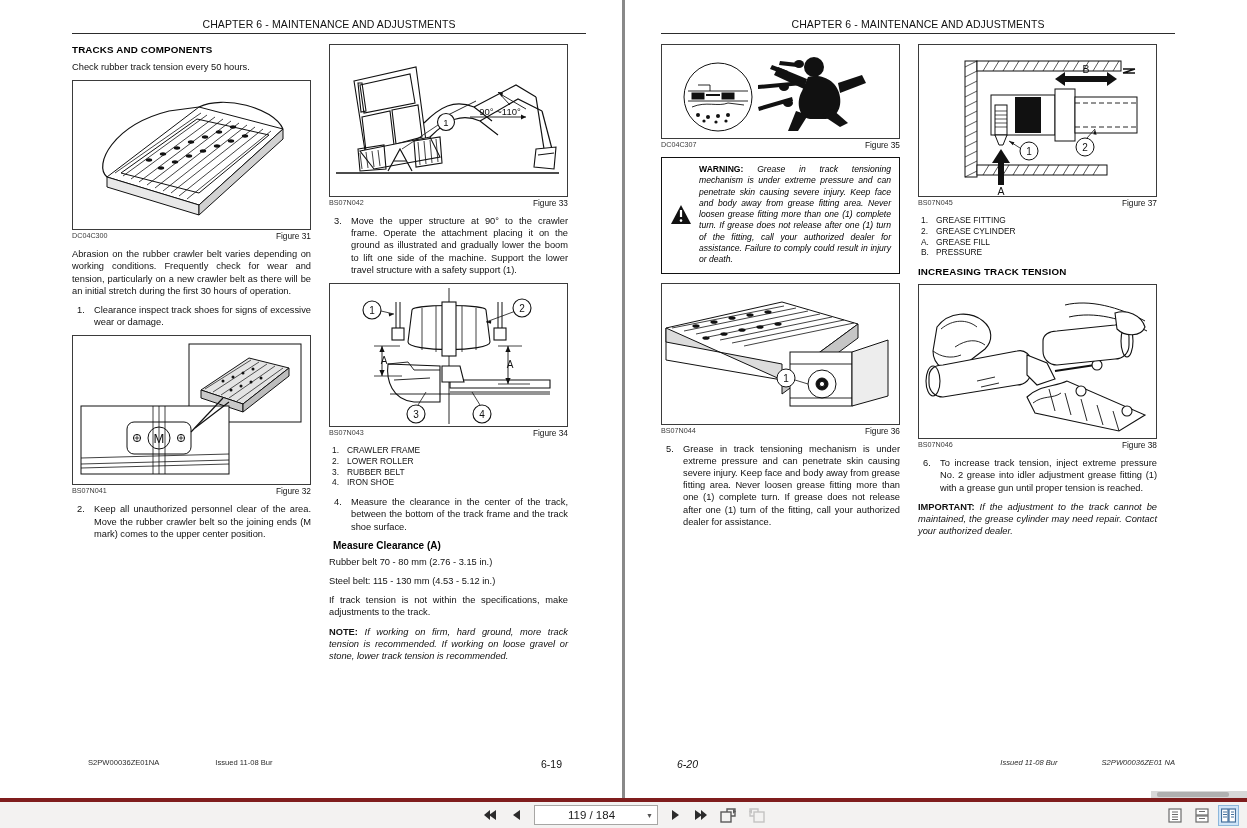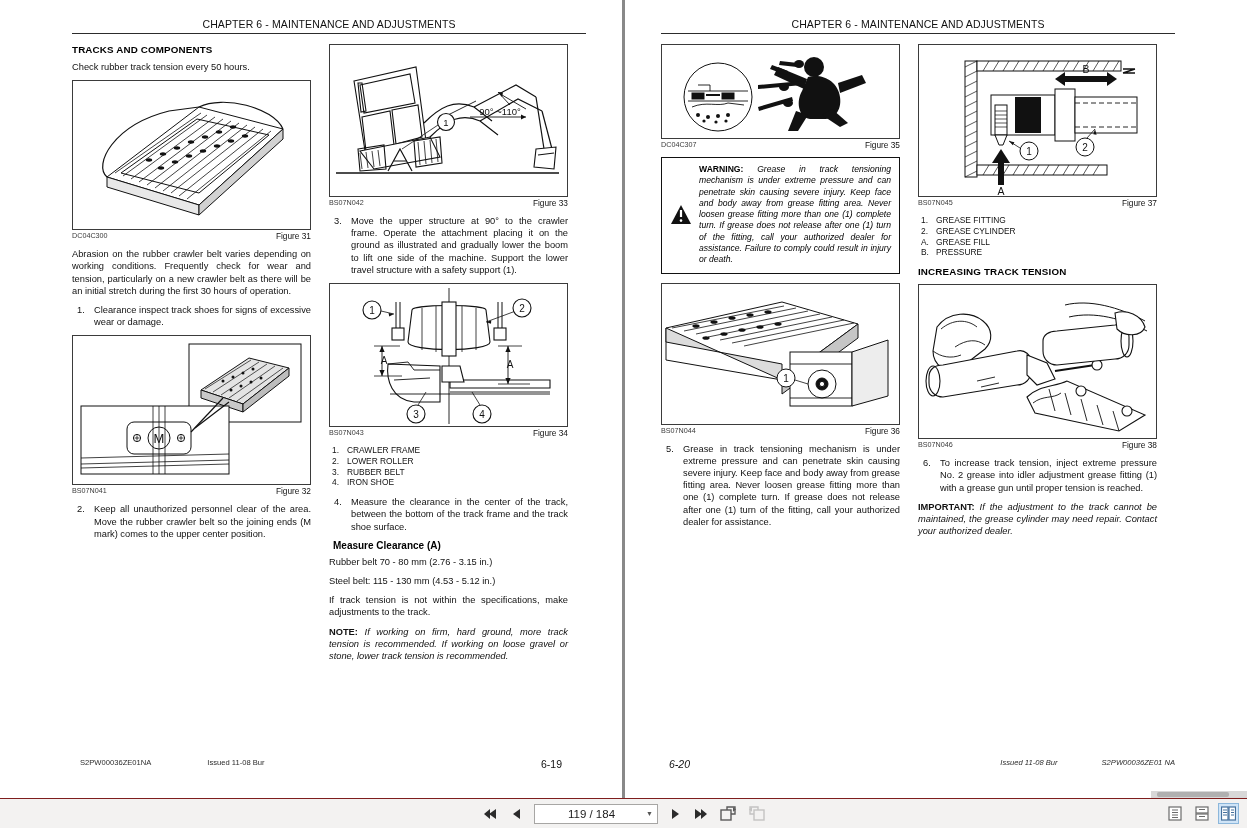--- a/index.html
+++ b/index.html
@@ -98,40 +98,40 @@
   }
   .warn-icon { flex: 0 0 22px; }
   .warnbox p {
     font-size: 8.6px; line-height: 11.3px; font-style: italic;
     text-align: justify; color: #000;
   }
   .warnbox p .bold { font-style: normal; }
 
   
   .pg-footer {
-    position: absolute; left: 8px; right: 0; bottom: 28px;
+    position: absolute; left: 16px; right: 0; bottom: 28px;
     display: flex; font-size: 7.6px; color: #2b2b2b;
   }
   #page-left .pg-footer  { padding: 0 60px 0 72px; }
   #page-right .pg-footer { padding: 0 72px 0 36px; font-style: italic; }
   .ft-code { }
   .ft-issued { margin-left: 56px; }
   .ft-page { margin-left: auto; font-size: 10.5px; color: #111; }
   #page-right .pg-footer .ft-page {
     margin-left: 0; margin-right: auto; order: -1;
   }
   #page-right .pg-footer .ft-issued { margin-left: auto; }
   #page-right .pg-footer .ft-code { margin-left: 44px; }
 
   
   #toolbar {
     position: absolute; left: 0; bottom: 0;
     width: 1247px; height: 30px;
     background: #f3f2f1;
-    border-top: 1px solid #7f1d1d;
+    border-top: 4px solid #7f1d1d;
     display: flex; align-items: center;
   }
   .tb-center {
     position: absolute; left: 50%; transform: translateX(-50%);
     display: flex; align-items: center; gap: 9px;
   }
   .tb-btn {
     width: 17px; height: 19px;
     display: flex; align-items: center; justify-content: center;
     color: #2b2b2b; cursor: pointer;

